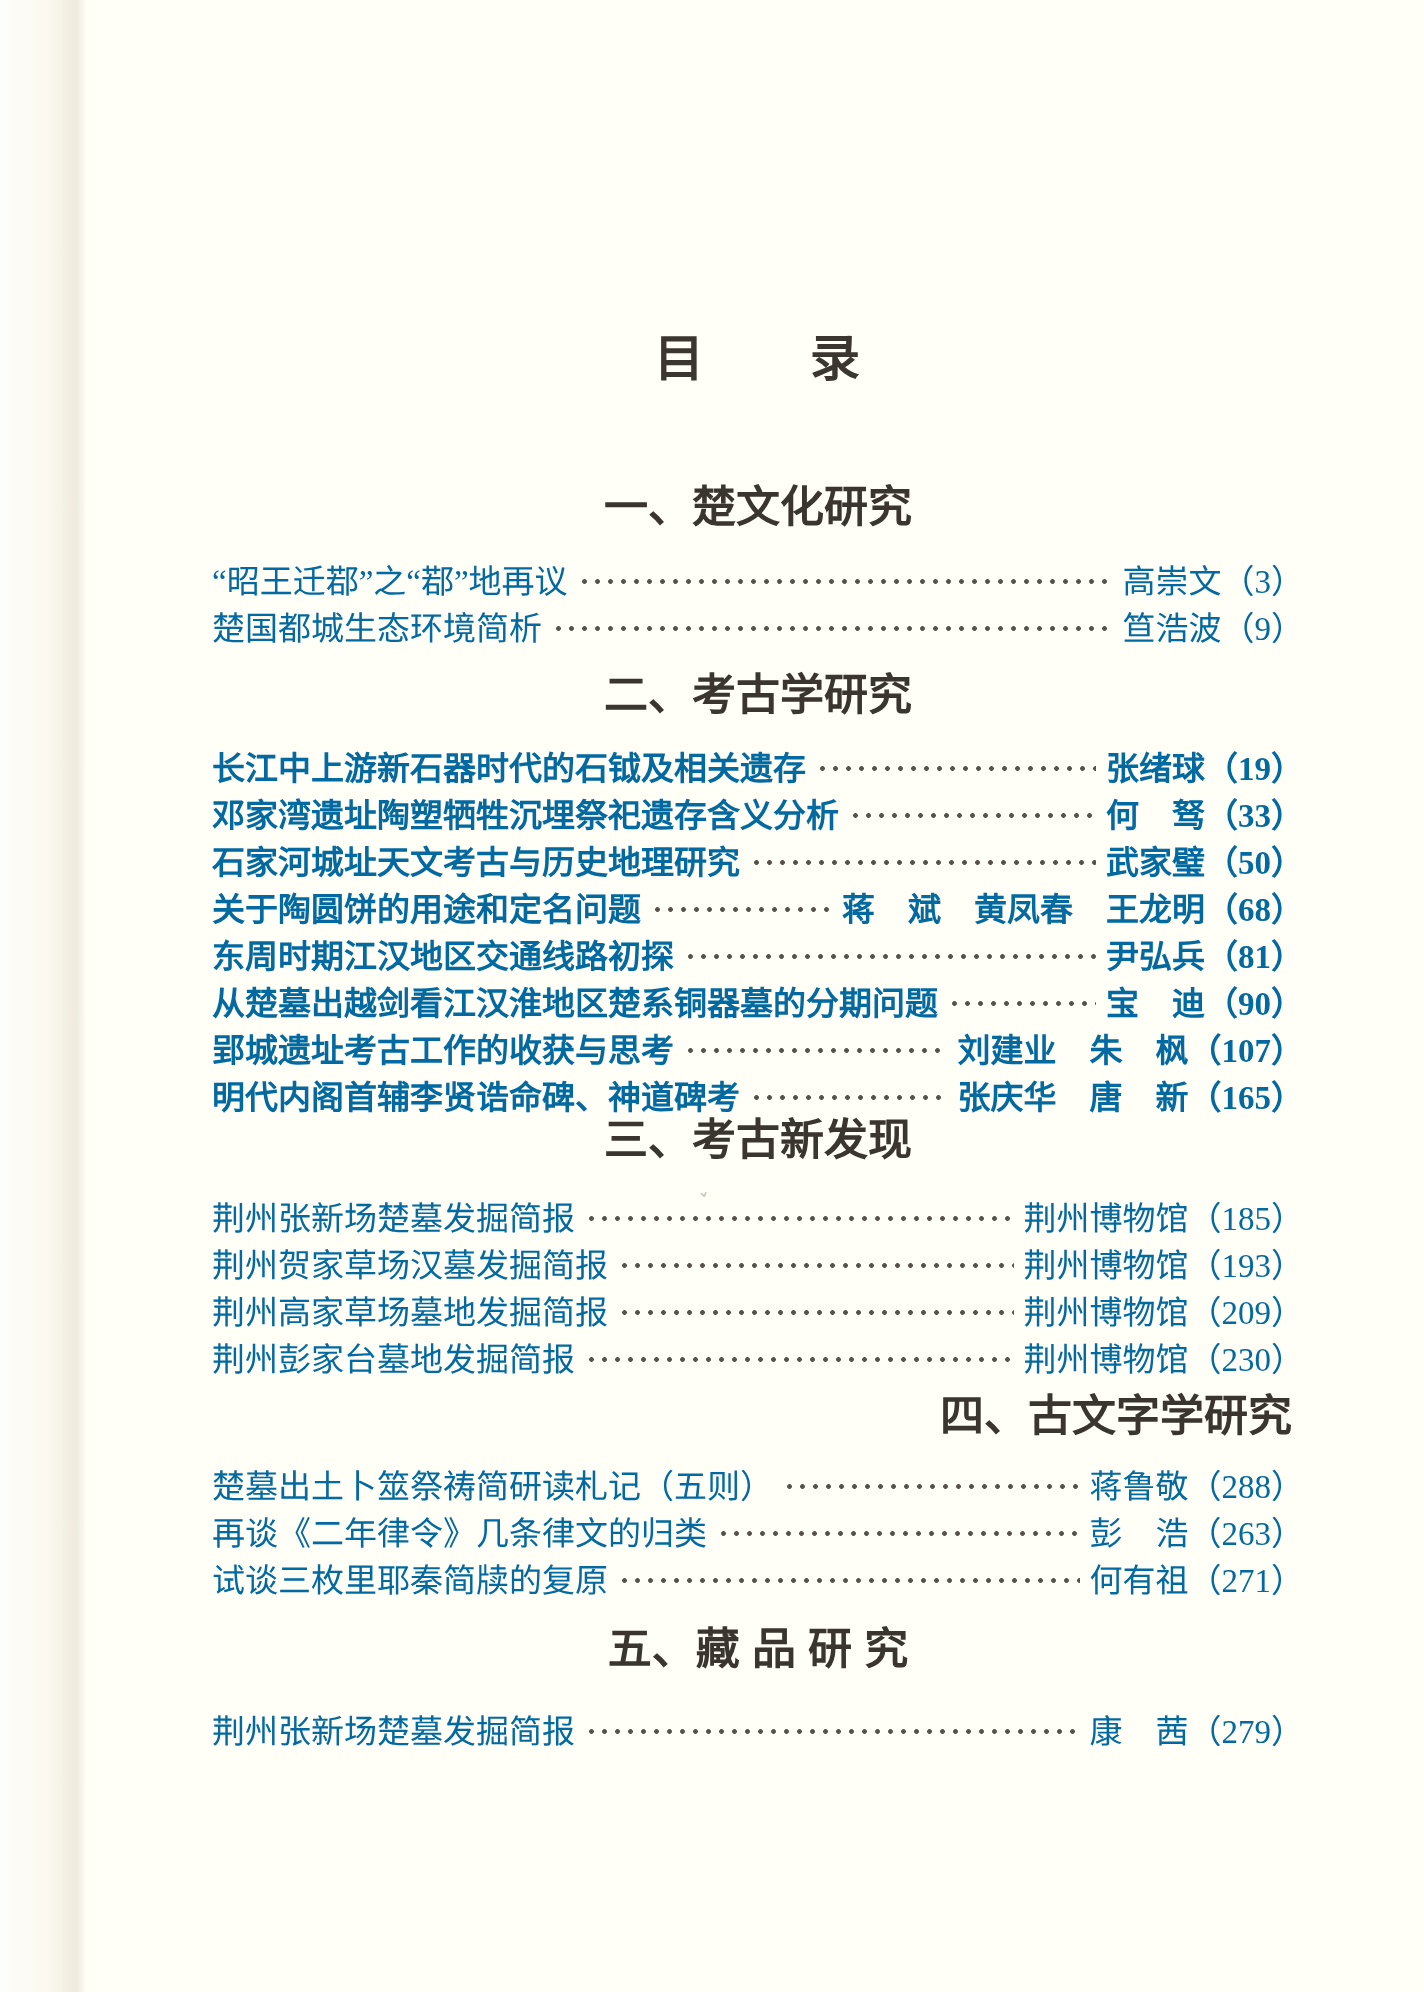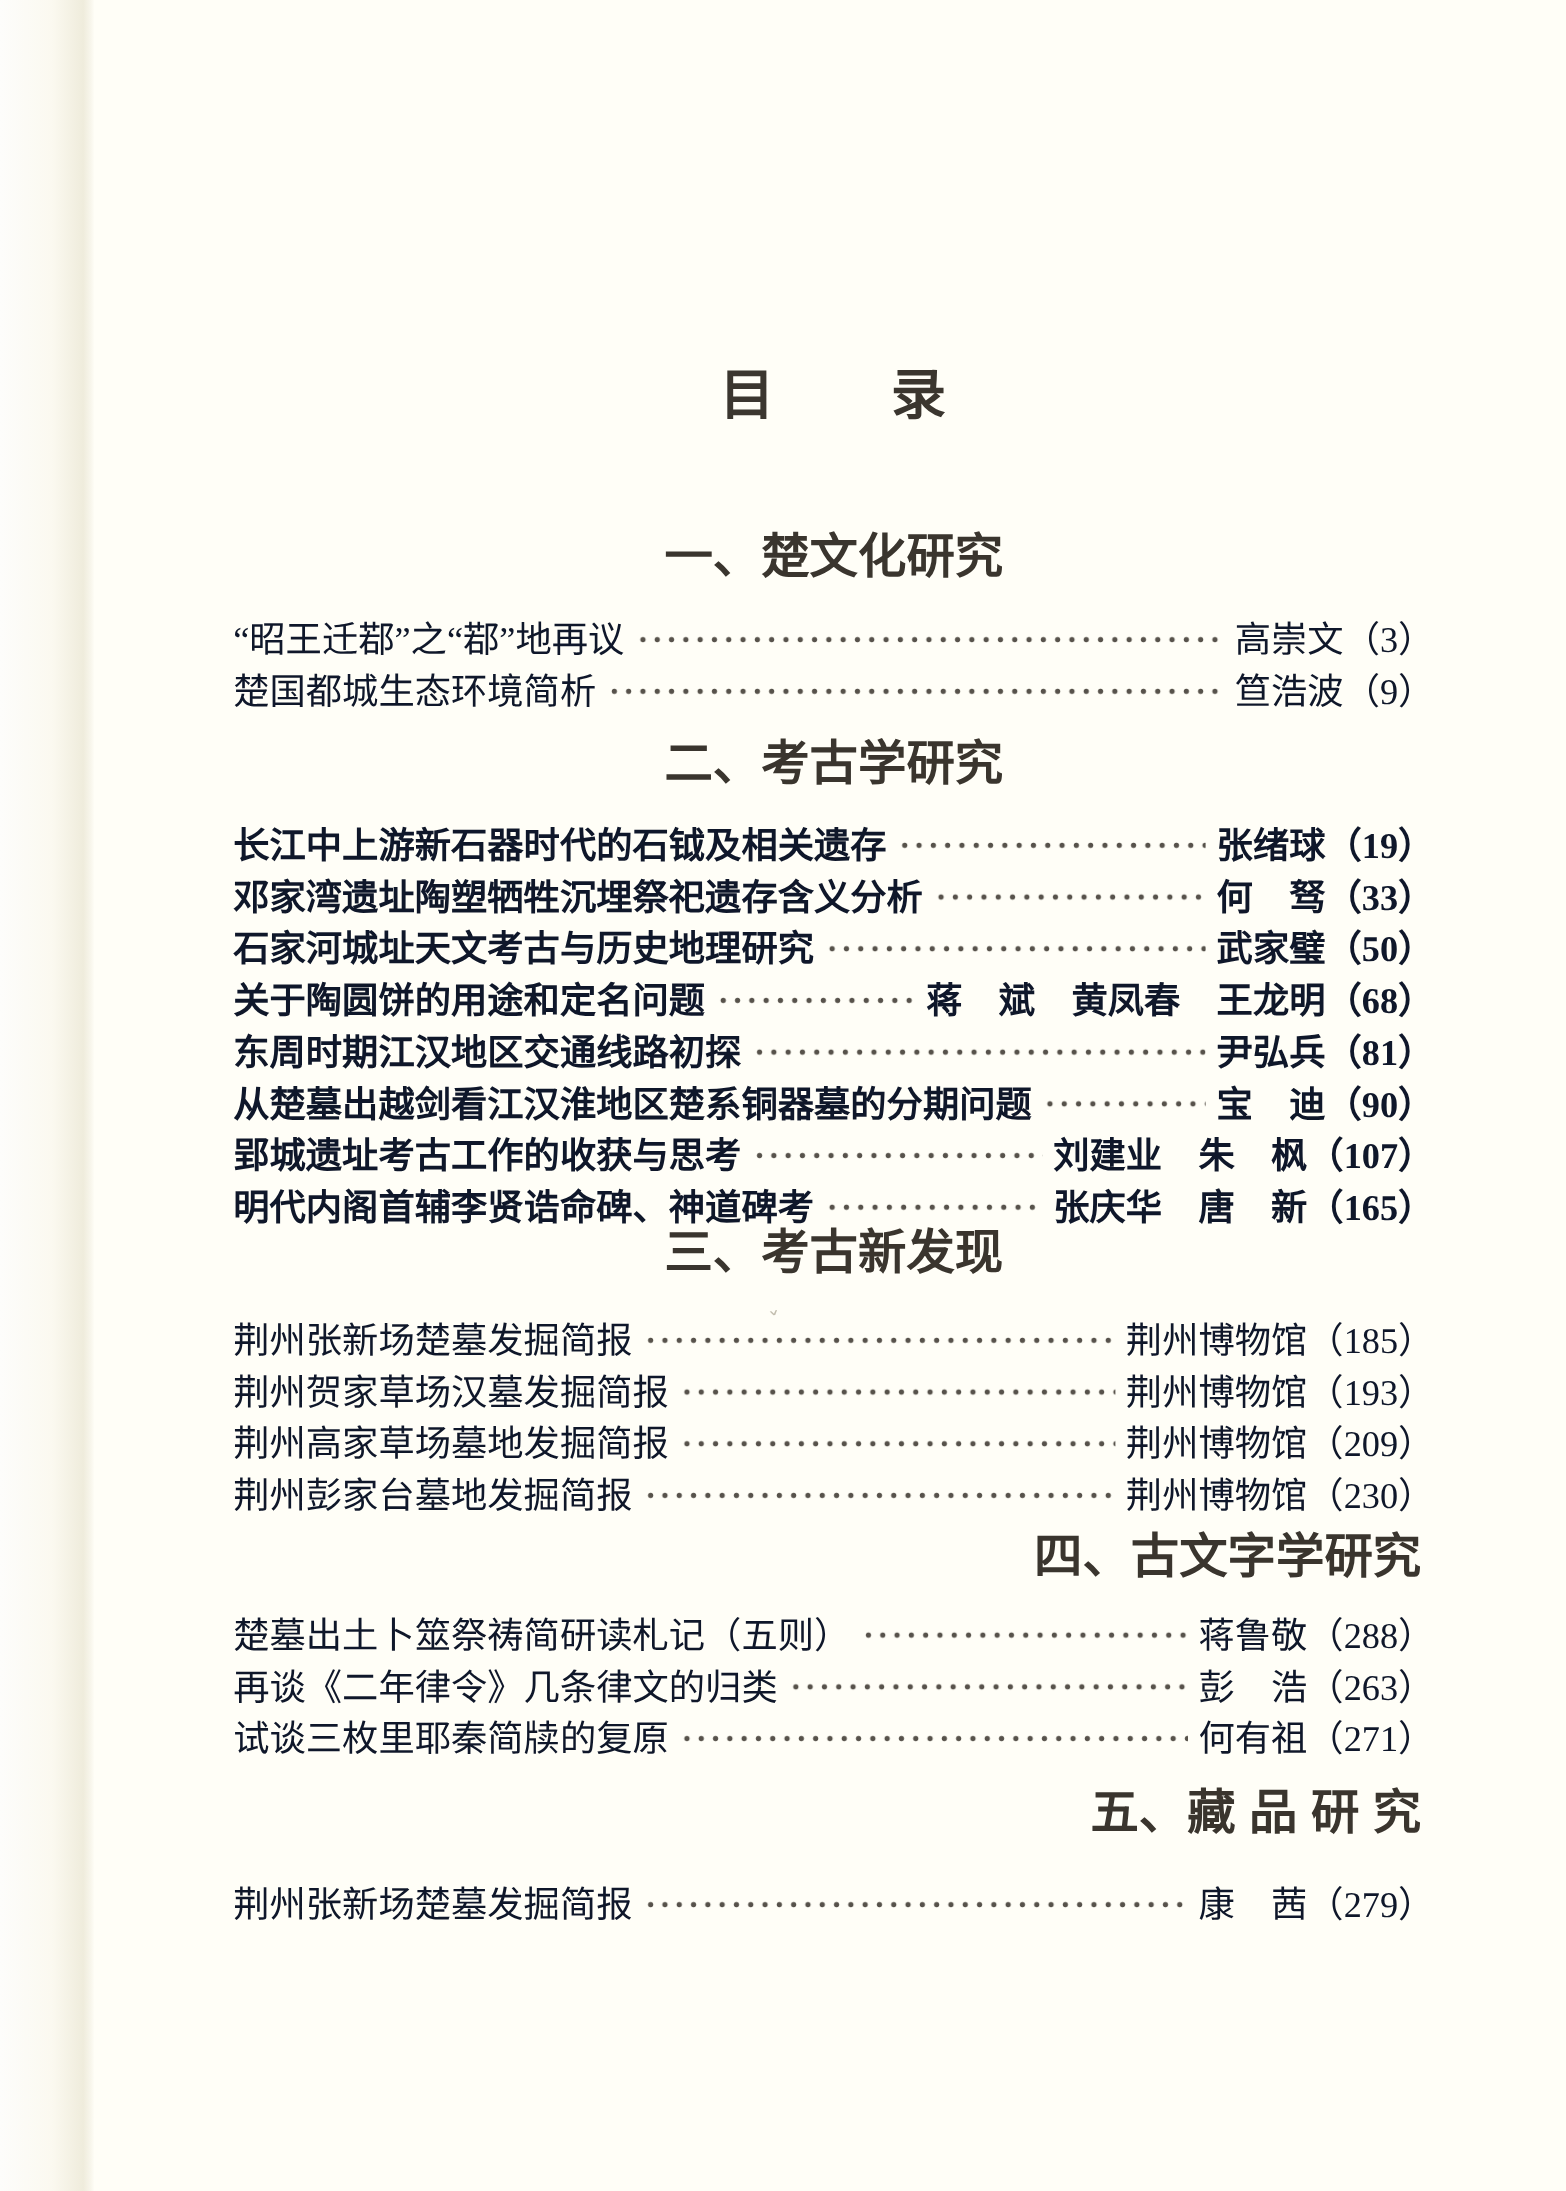--- a/index.html
+++ b/index.html
@@ -33,33 +33,33 @@
     font-weight:bold;
     font-size:44px;line-height:40px;
     color:#3a352e;
     text-align:center;
   }
   
   .toc-section:nth-of-type(1) .section-heading{margin-top:100px;}
   .toc-section:nth-of-type(2) .section-heading{margin-top:26px;}
   .toc-section:nth-of-type(3) .section-heading{margin-top:2px;}
   .toc-section:nth-of-type(4) .section-heading{margin-top:16px;text-align:right;}
-  .toc-section:nth-of-type(5) .section-heading{margin-top:28px;text-align:right;}
+  .toc-section:nth-of-type(5) .section-heading{margin-top:28px;}
   .toc-section:nth-of-type(1) .entries{margin-top:28px;}
   .toc-section:nth-of-type(2) .entries{margin-top:27px;font-weight:bold;}
   .toc-section:nth-of-type(3) .entries{margin-top:32px;}
   .toc-section:nth-of-type(4) .entries{margin-top:24px;}
   .toc-section:nth-of-type(5) .entries{margin-top:36px;}
 
   .entry{
     height:47px;
     display:flex;
     align-items:center;
     font-size:33px;
-    color:#0f172a;
+    color:#0369a1;
     white-space:nowrap;
   }
   .entry-title{flex:0 0 auto;}
   .leader{
     flex:1 1 auto;
     min-width:24px;
     height:15px;
     margin:6px 10px 0 8px;
     background-image:radial-gradient(circle,#57524b 2px,rgba(87,82,75,0) 2.8px);
     background-size:13px 13px;

